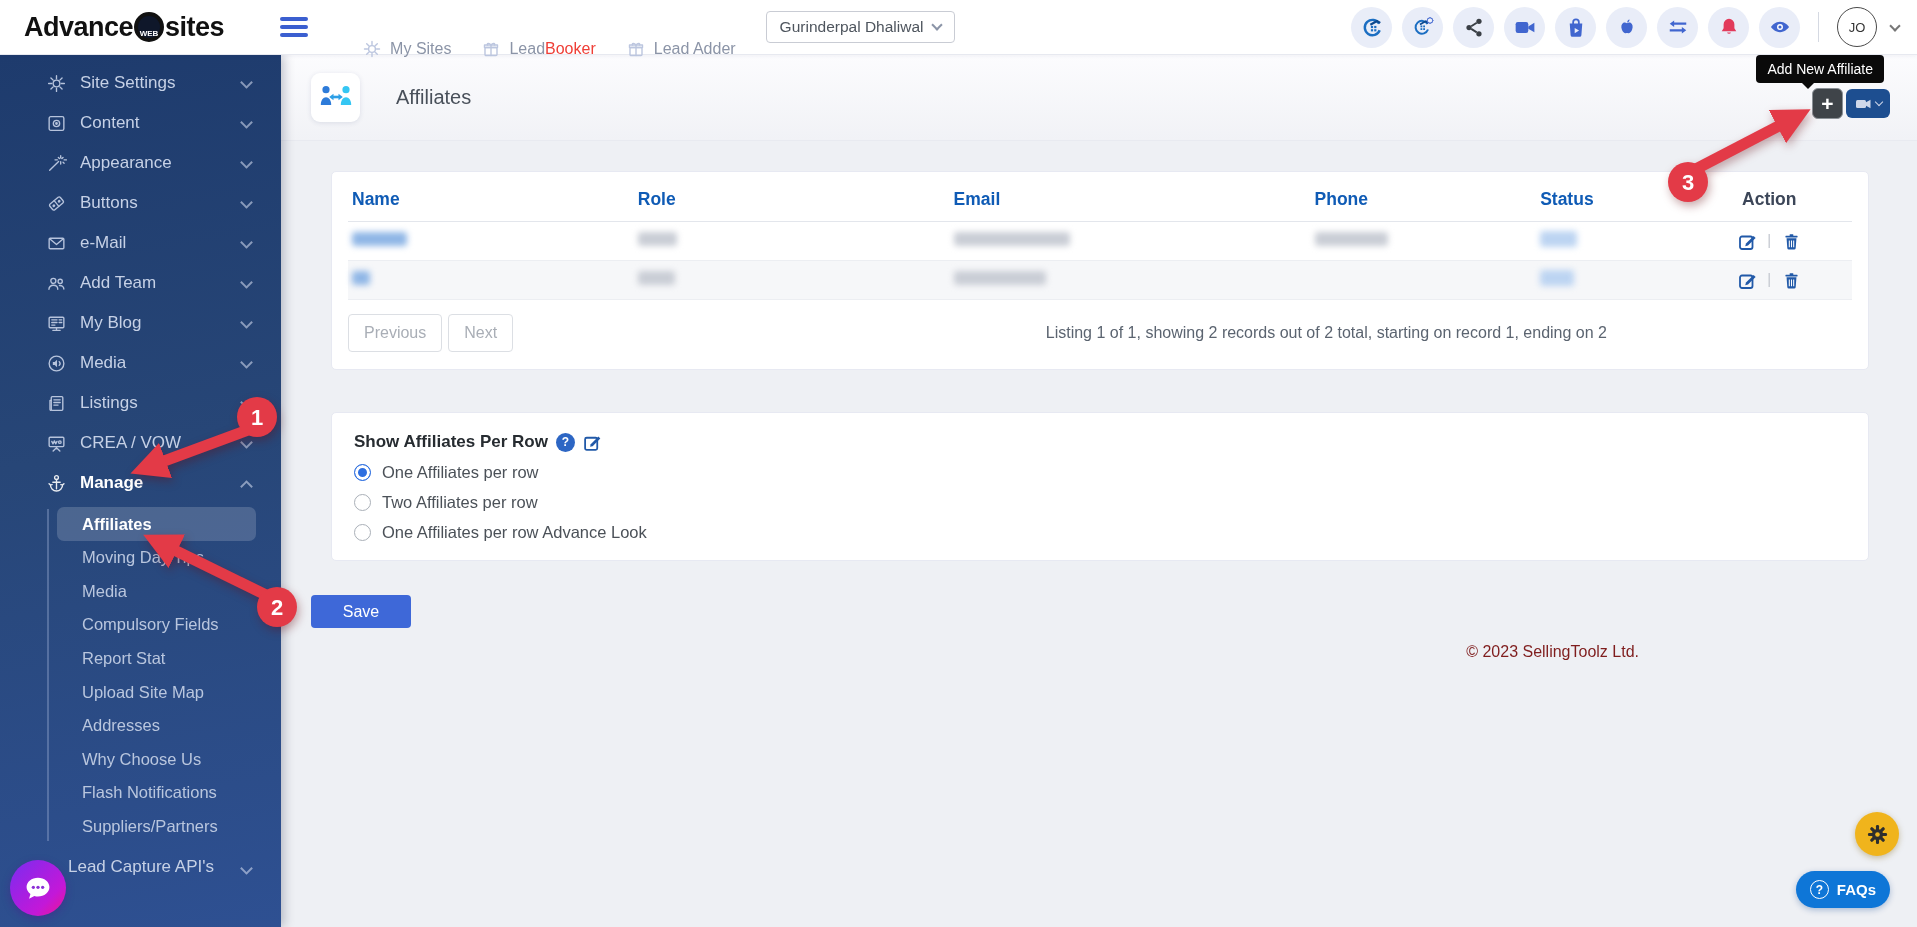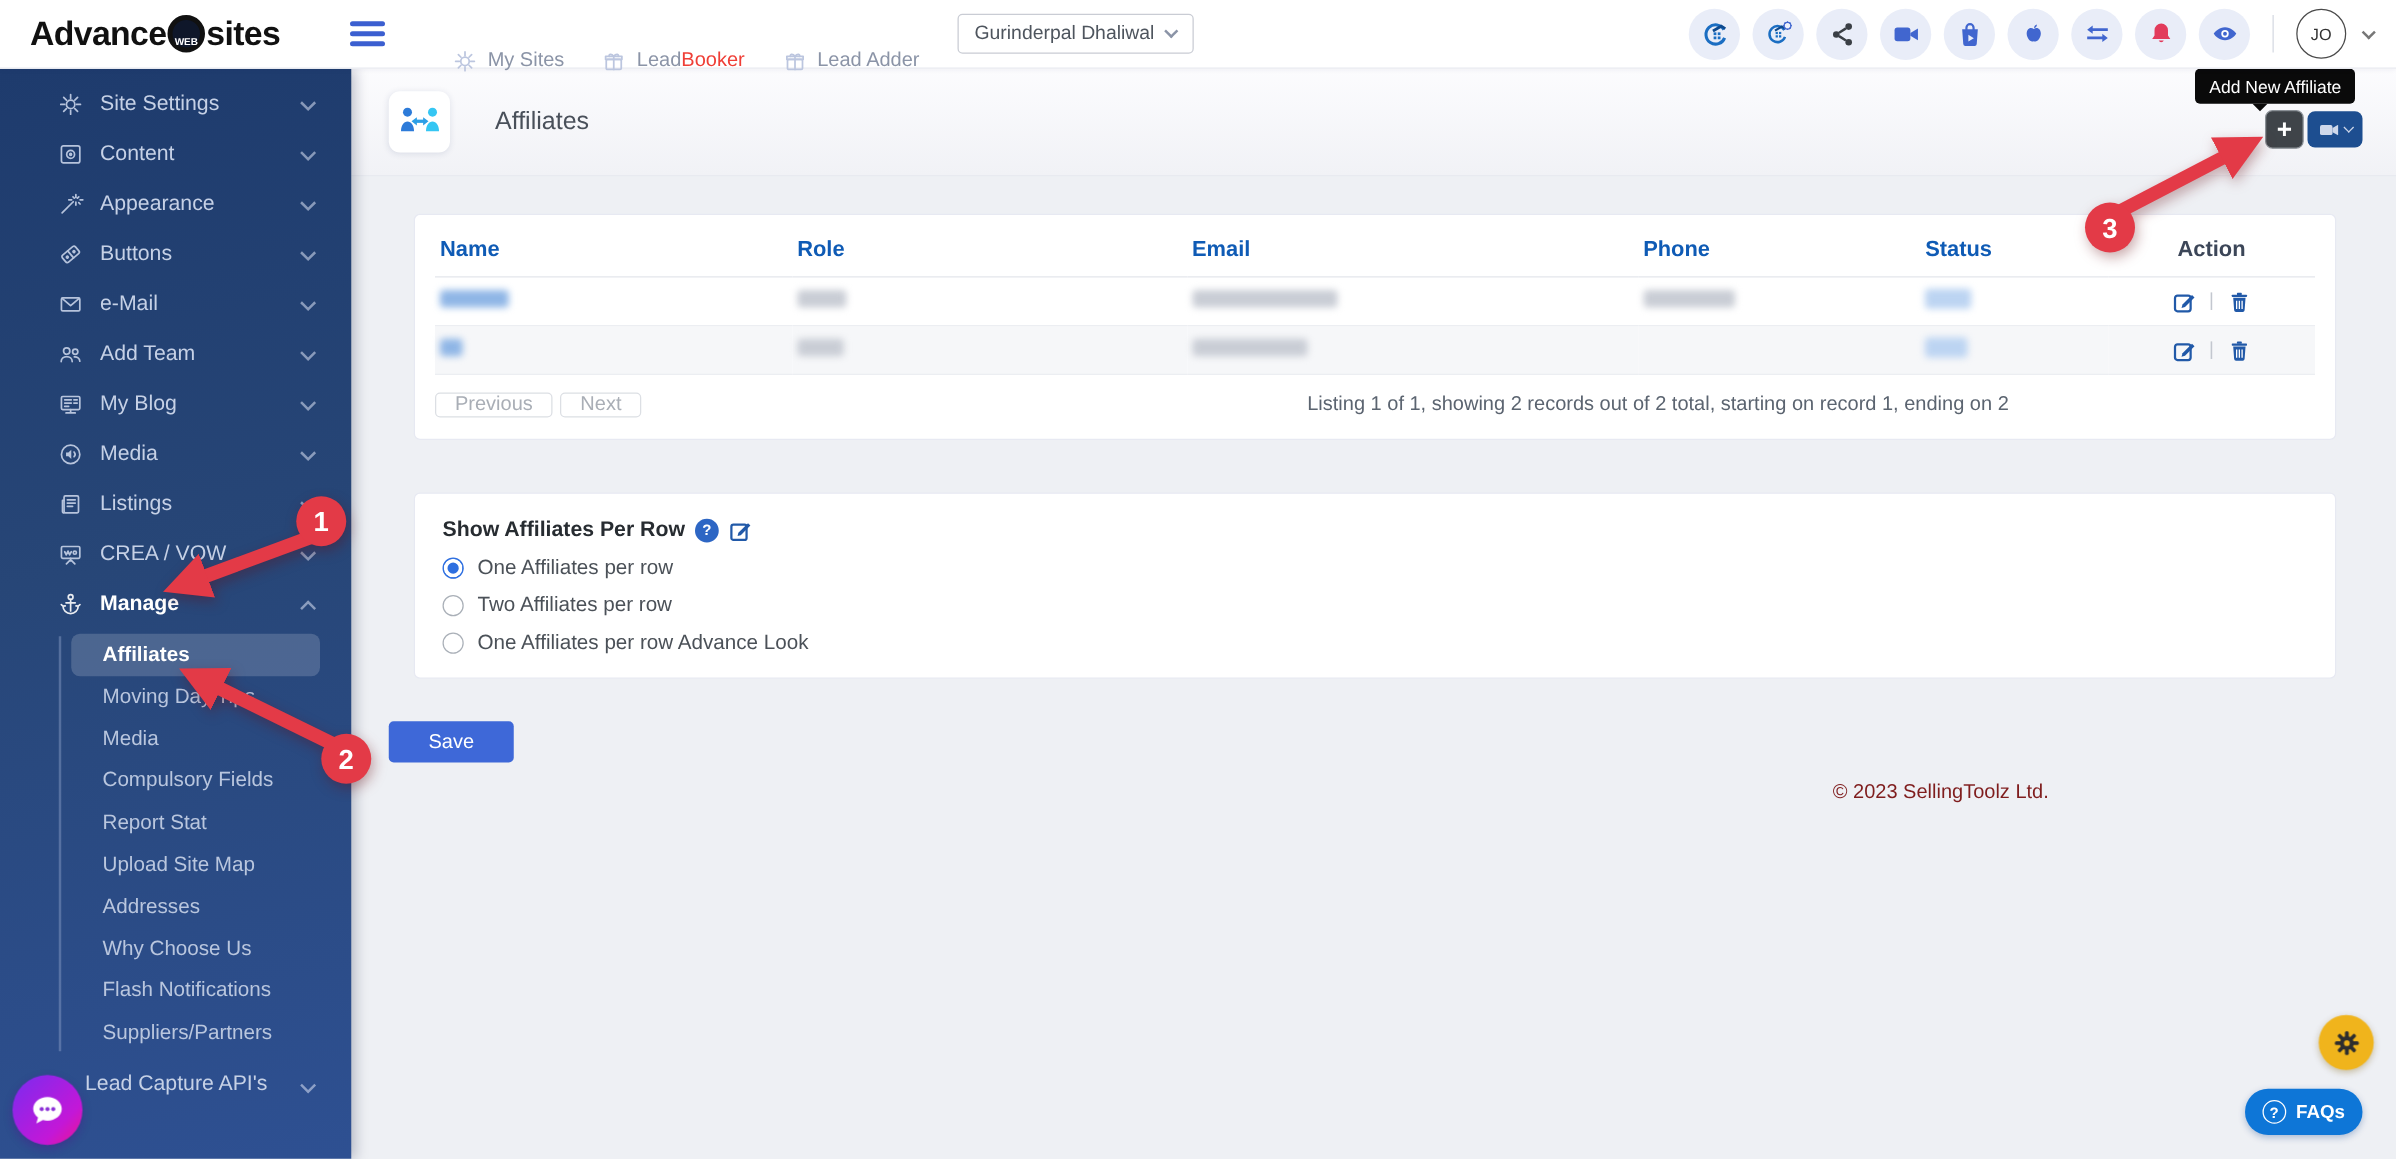--- a/index.html
+++ b/index.html
@@ -92,21 +92,21 @@
   td { height:39px; padding:0 4px; border-bottom:1px solid #eceef2; }
   tr.alt td { background:#f6f7f9; }
   td.action-cell { text-align:center; white-space:nowrap; }
   .blur { display:inline-block; height:14px; border-radius:3px; background:#c9cdd5; filter:blur(3px); }
   .blur.link { background:#8fb6e6; }
   .blur.chip { background:#bcd4f2; height:16px; }
   .act-ic { display:inline-flex; vertical-align:middle; cursor:pointer; }
   .act-ic svg { width:19px; height:19px; }
   .act-sep { color:#c3c7cf; margin:0 6px; font-size:15px; }
   .pagination { display:flex; align-items:center; padding:14px 0 17px; }
-  .pg-btn { height:20px; border:1px solid #dcdfe4; background:#fff; border-radius:4px; color:#a9aeb6;
+  .pg-btn { height:38px; border:1px solid #dcdfe4; background:#fff; border-radius:4px; color:#a9aeb6;
     font-size:16px; padding:0 15px; cursor:pointer; font-family:inherit; }
   .pg-btn + .pg-btn { margin-left:6px; }
   .pg-summary { margin-left:auto; margin-right:245px; color:#5b6470; font-size:16px; }
 
   .settings-card { margin-top:42px; padding:19px 22px 18px; }
   .panel-title-row { display:flex; align-items:center; gap:8px; }
   .panel-title { font-size:17px; font-weight:bold; color:#272c31; }
   .help-badge { width:19px; height:19px; border-radius:50%; background:#2d66c4; color:#fff; font-size:12px;
     font-weight:bold; display:inline-flex; align-items:center; justify-content:center; cursor:pointer; }
   .edit-ic { display:inline-flex; cursor:pointer; }

